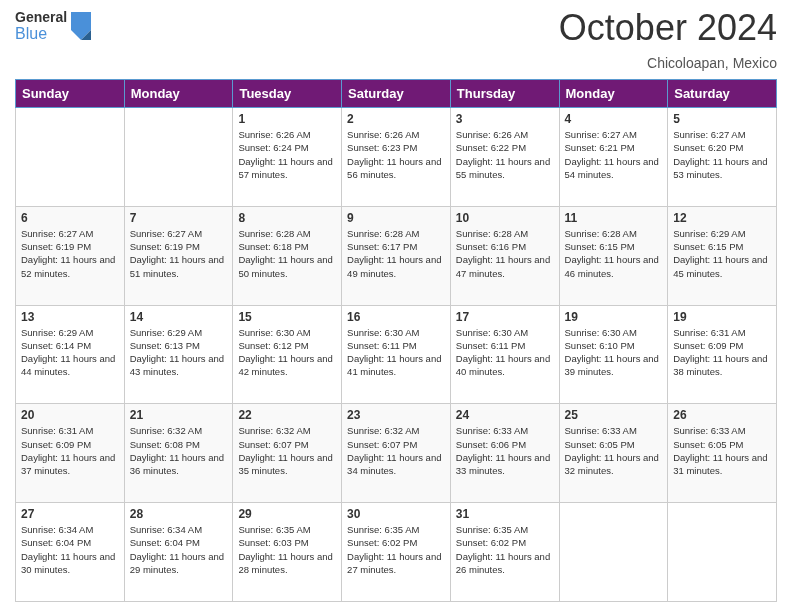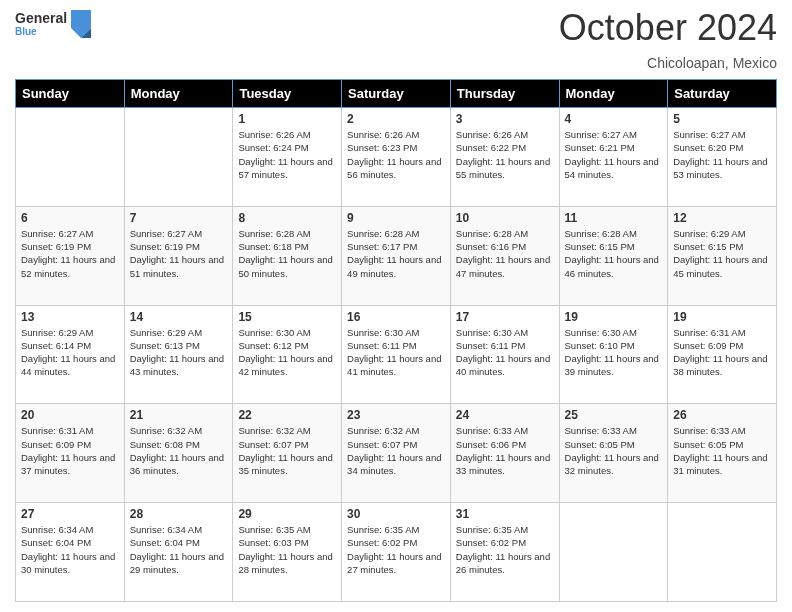--- a/index.html
+++ b/index.html
@@ -32,22 +32,22 @@
       display: flex;
       flex-direction: column;
       line-height: 1.1;
     }
     .logo-general {
       font-size: 14px;
       font-weight: bold;
       color: #333;
     }
     .logo-blue {
-      font-size: 10px;
-      font-weight: bold;
+      font-size: 16px;
+      font-weight: normal;
       color: #4a90d9;
     }
     .logo-icon {
       width: 20px;
       height: 28px;
       margin-left: 2px;
     }
     .title-block {
       text-align: right;
     }
@@ -64,21 +64,21 @@
       margin-top: 9px;
     }
     .calendar {
       flex: 1;
       border: 1px solid #ccc;
       border-collapse: collapse;
       width: 100%;
       table-layout: fixed;
     }
     .calendar thead tr th {
-      background-color: #000000;
+      background-color: #701a75;
       color: #fff;
       text-align: left;
       padding: 6px 6px;
       font-size: 13px;
       font-weight: bold;
       border: 1px solid #5a9ad0;
     }
     .calendar tbody tr td {
       border: 1px solid #ccc;
       vertical-align: top;

